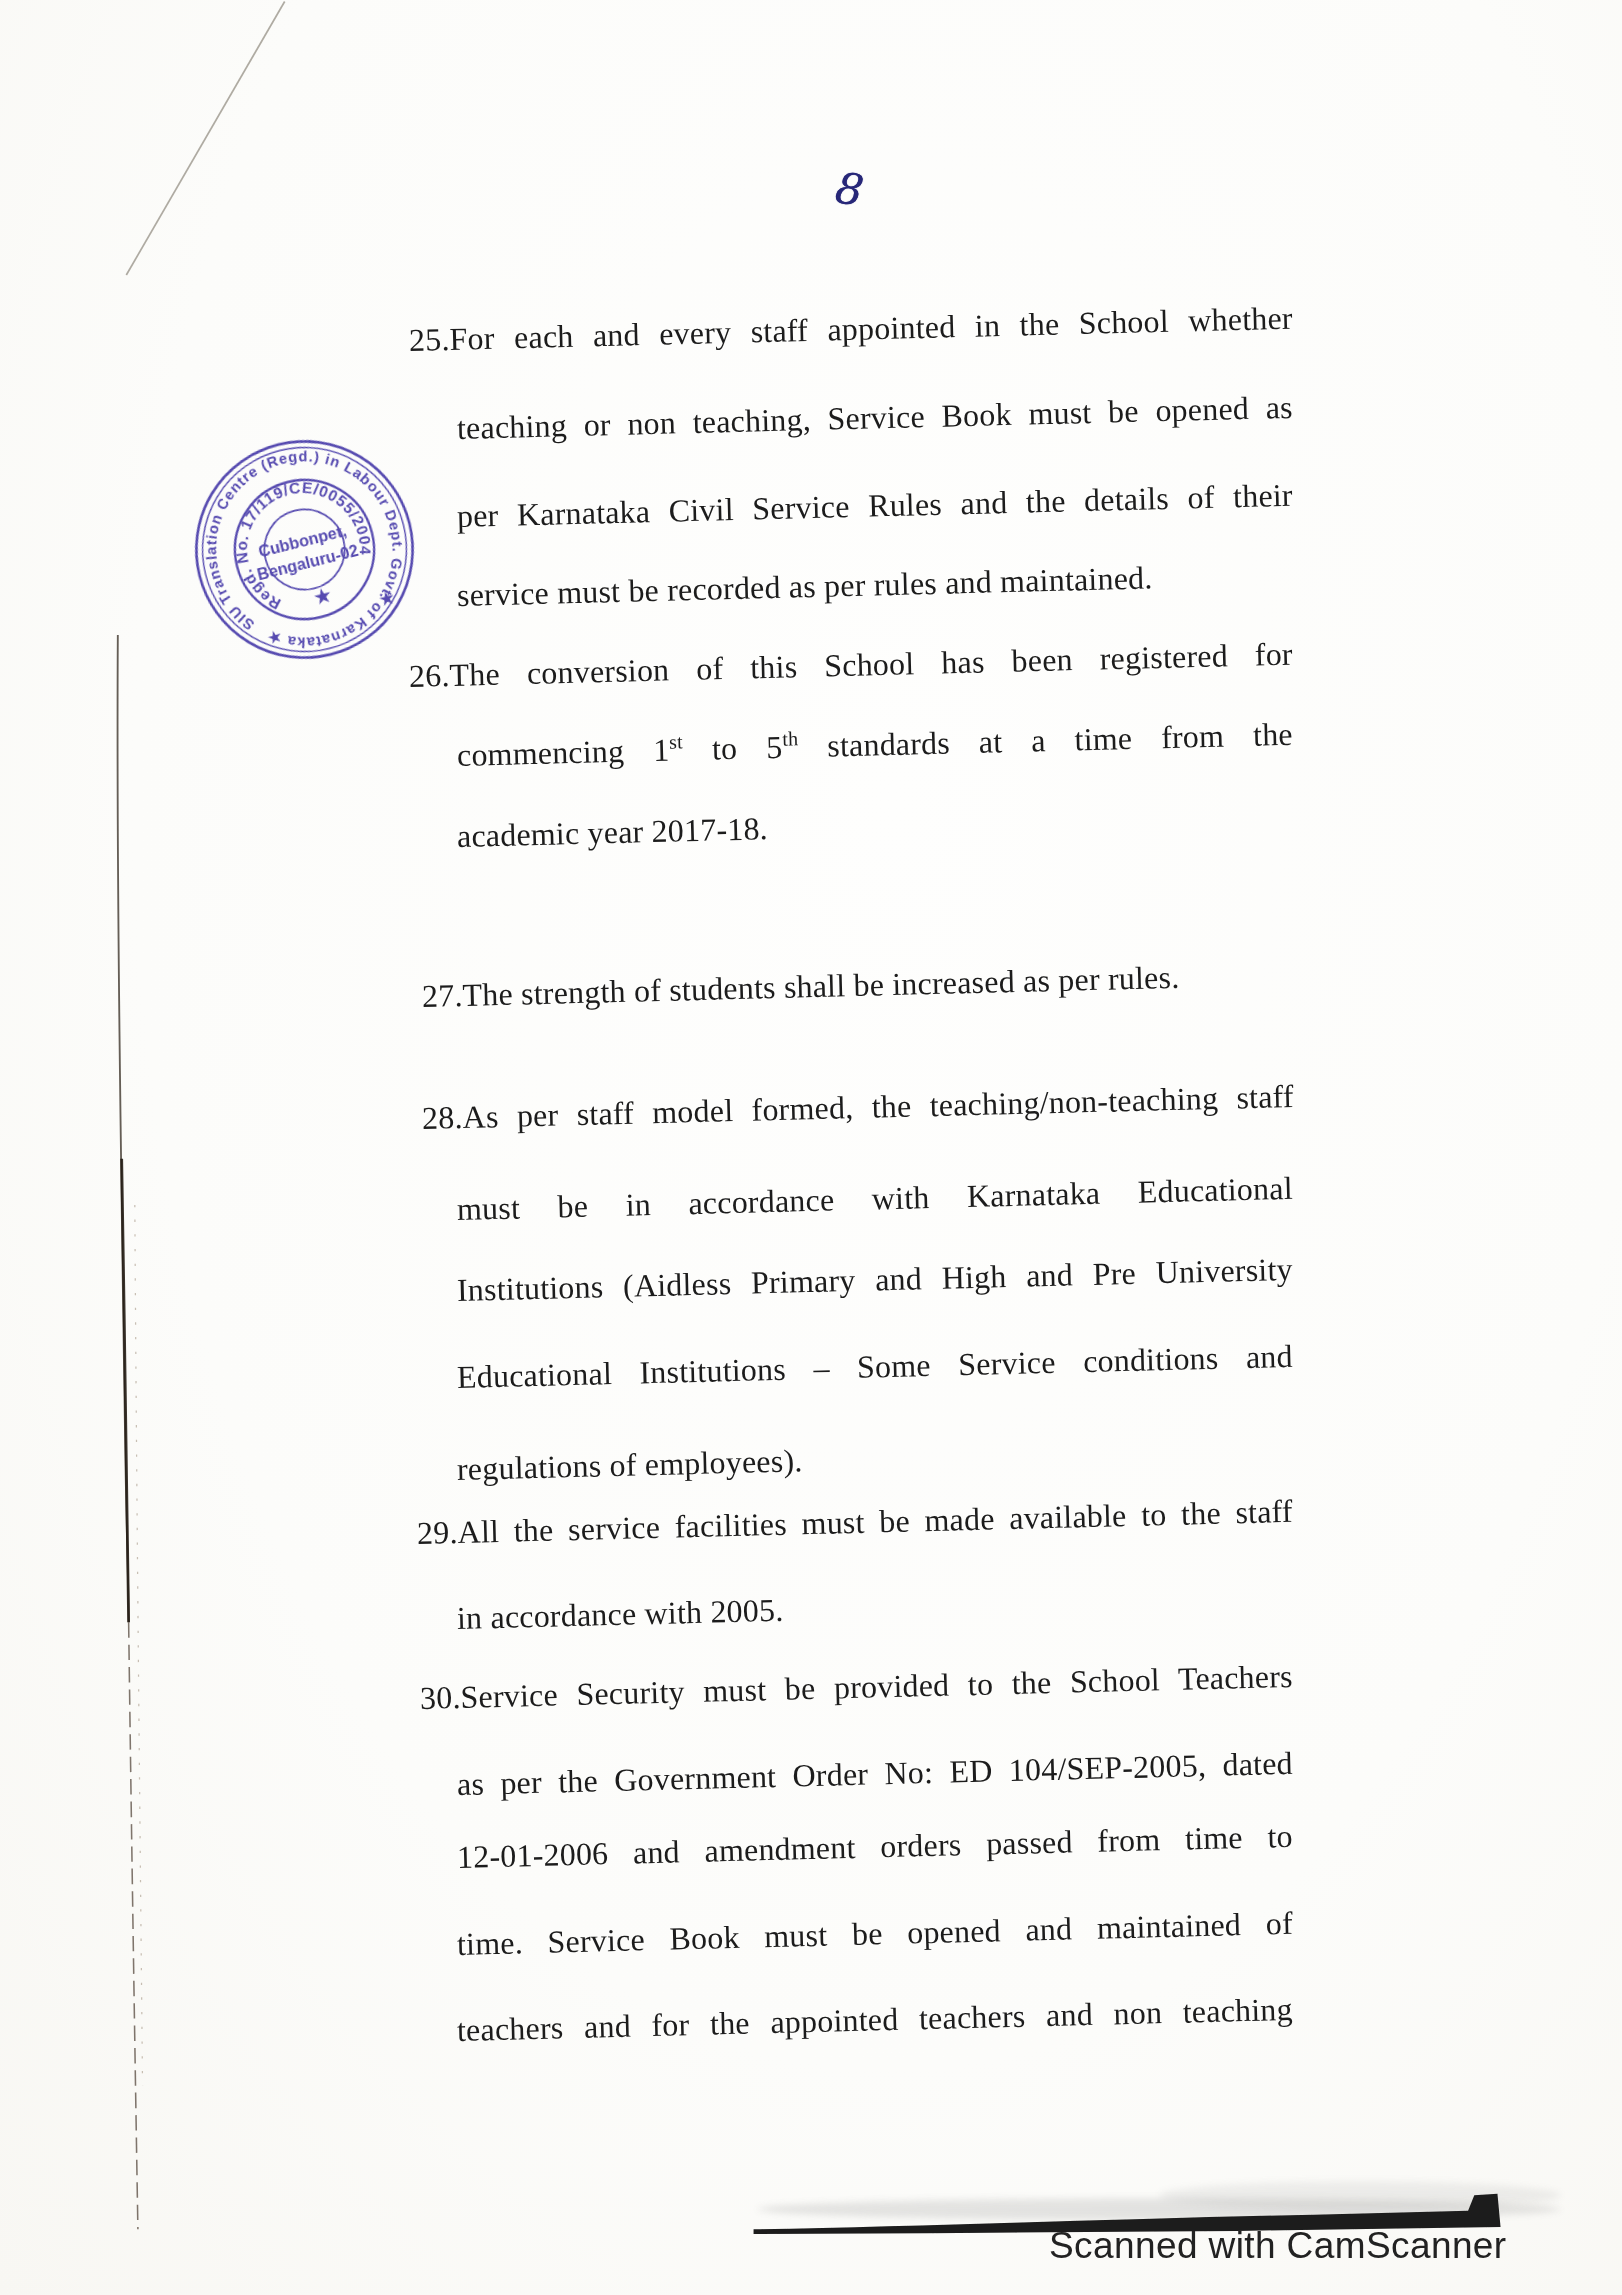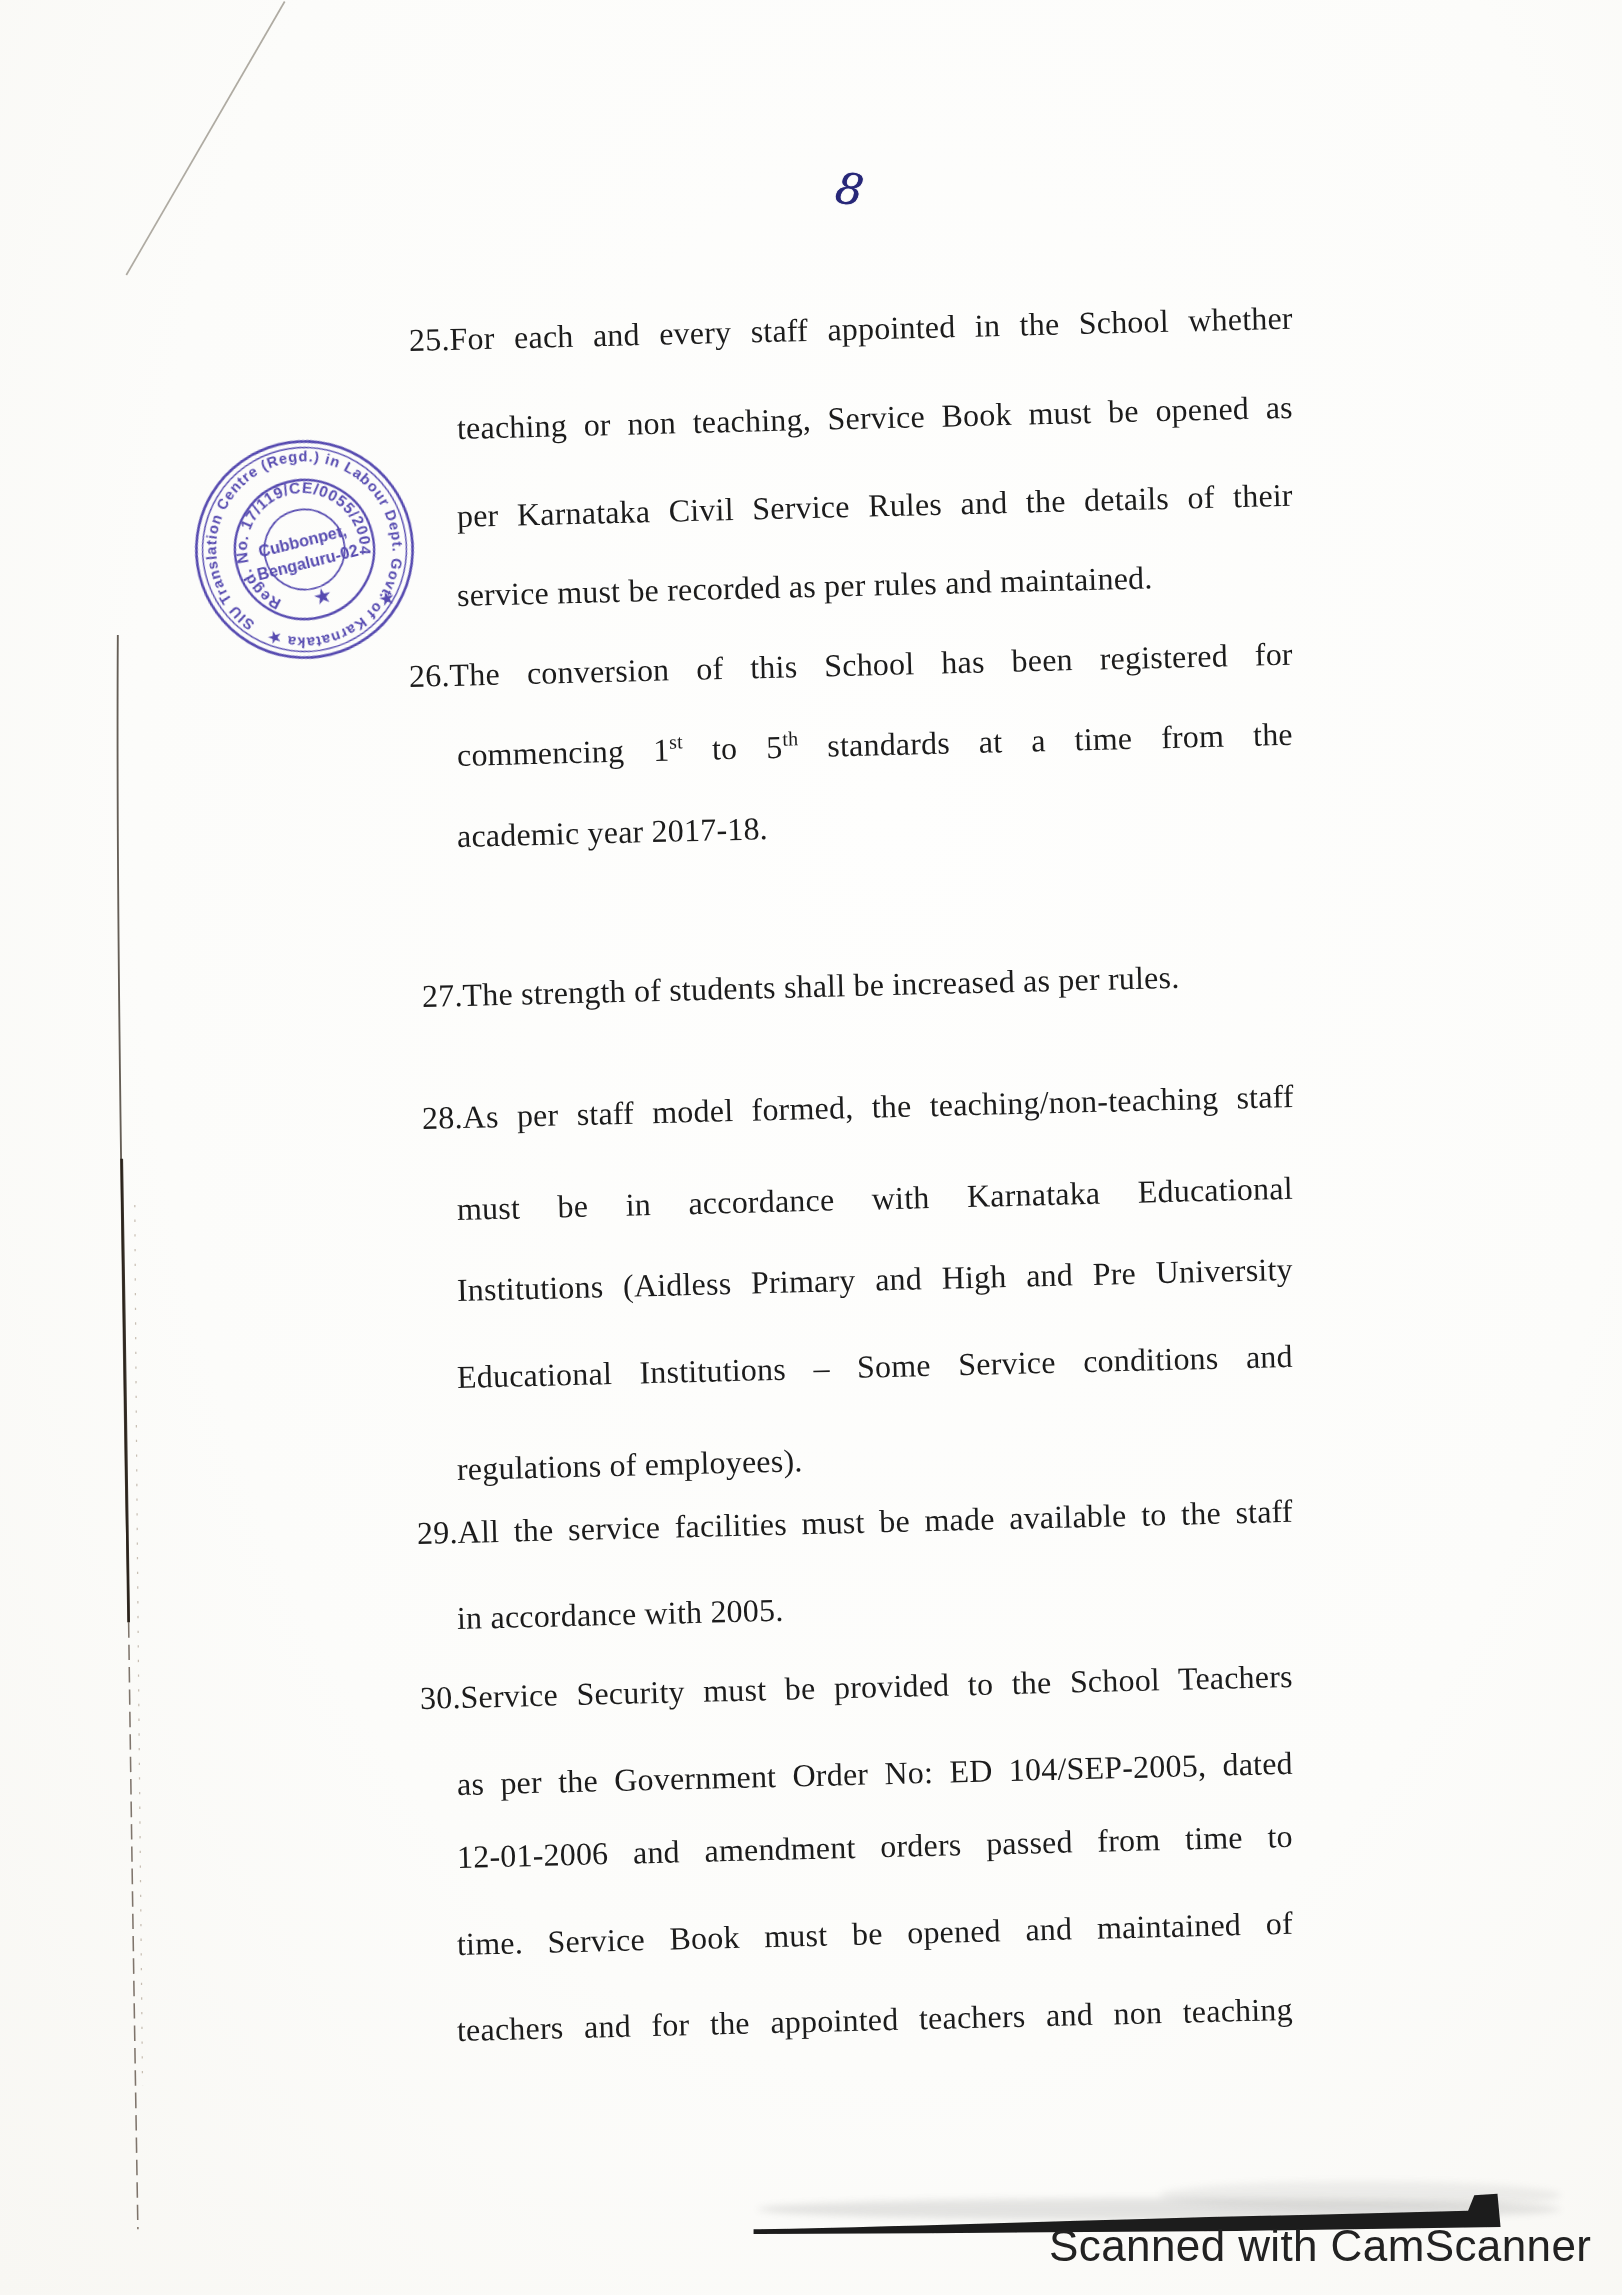--- a/index.html
+++ b/index.html
@@ -30,21 +30,21 @@
     position:absolute;left:836px;top:164px;
     font-family:"DejaVu Serif", serif;font-style:italic;
     font-size:43px;color:#272778;
     transform:rotate(9deg);
     text-shadow:0 0 0.8px #272778;
   }
   
   .watermark{
     position:absolute;left:1049px;top:2227px;width:433px;
     font-family:"Liberation Sans", sans-serif;
-    font-size:44px;line-height:37px;color:#222;
+    font-size:37px;line-height:37px;color:#222;
     letter-spacing:0.4px;white-space:nowrap;
   }
   .artifacts, .stampsvg{position:absolute;pointer-events:none;}
   .artifacts{left:0;top:0;}
   .stampsvg{left:184px;top:429px;}
 </style>
 </head>
 <body>
 
 <div class="page">

